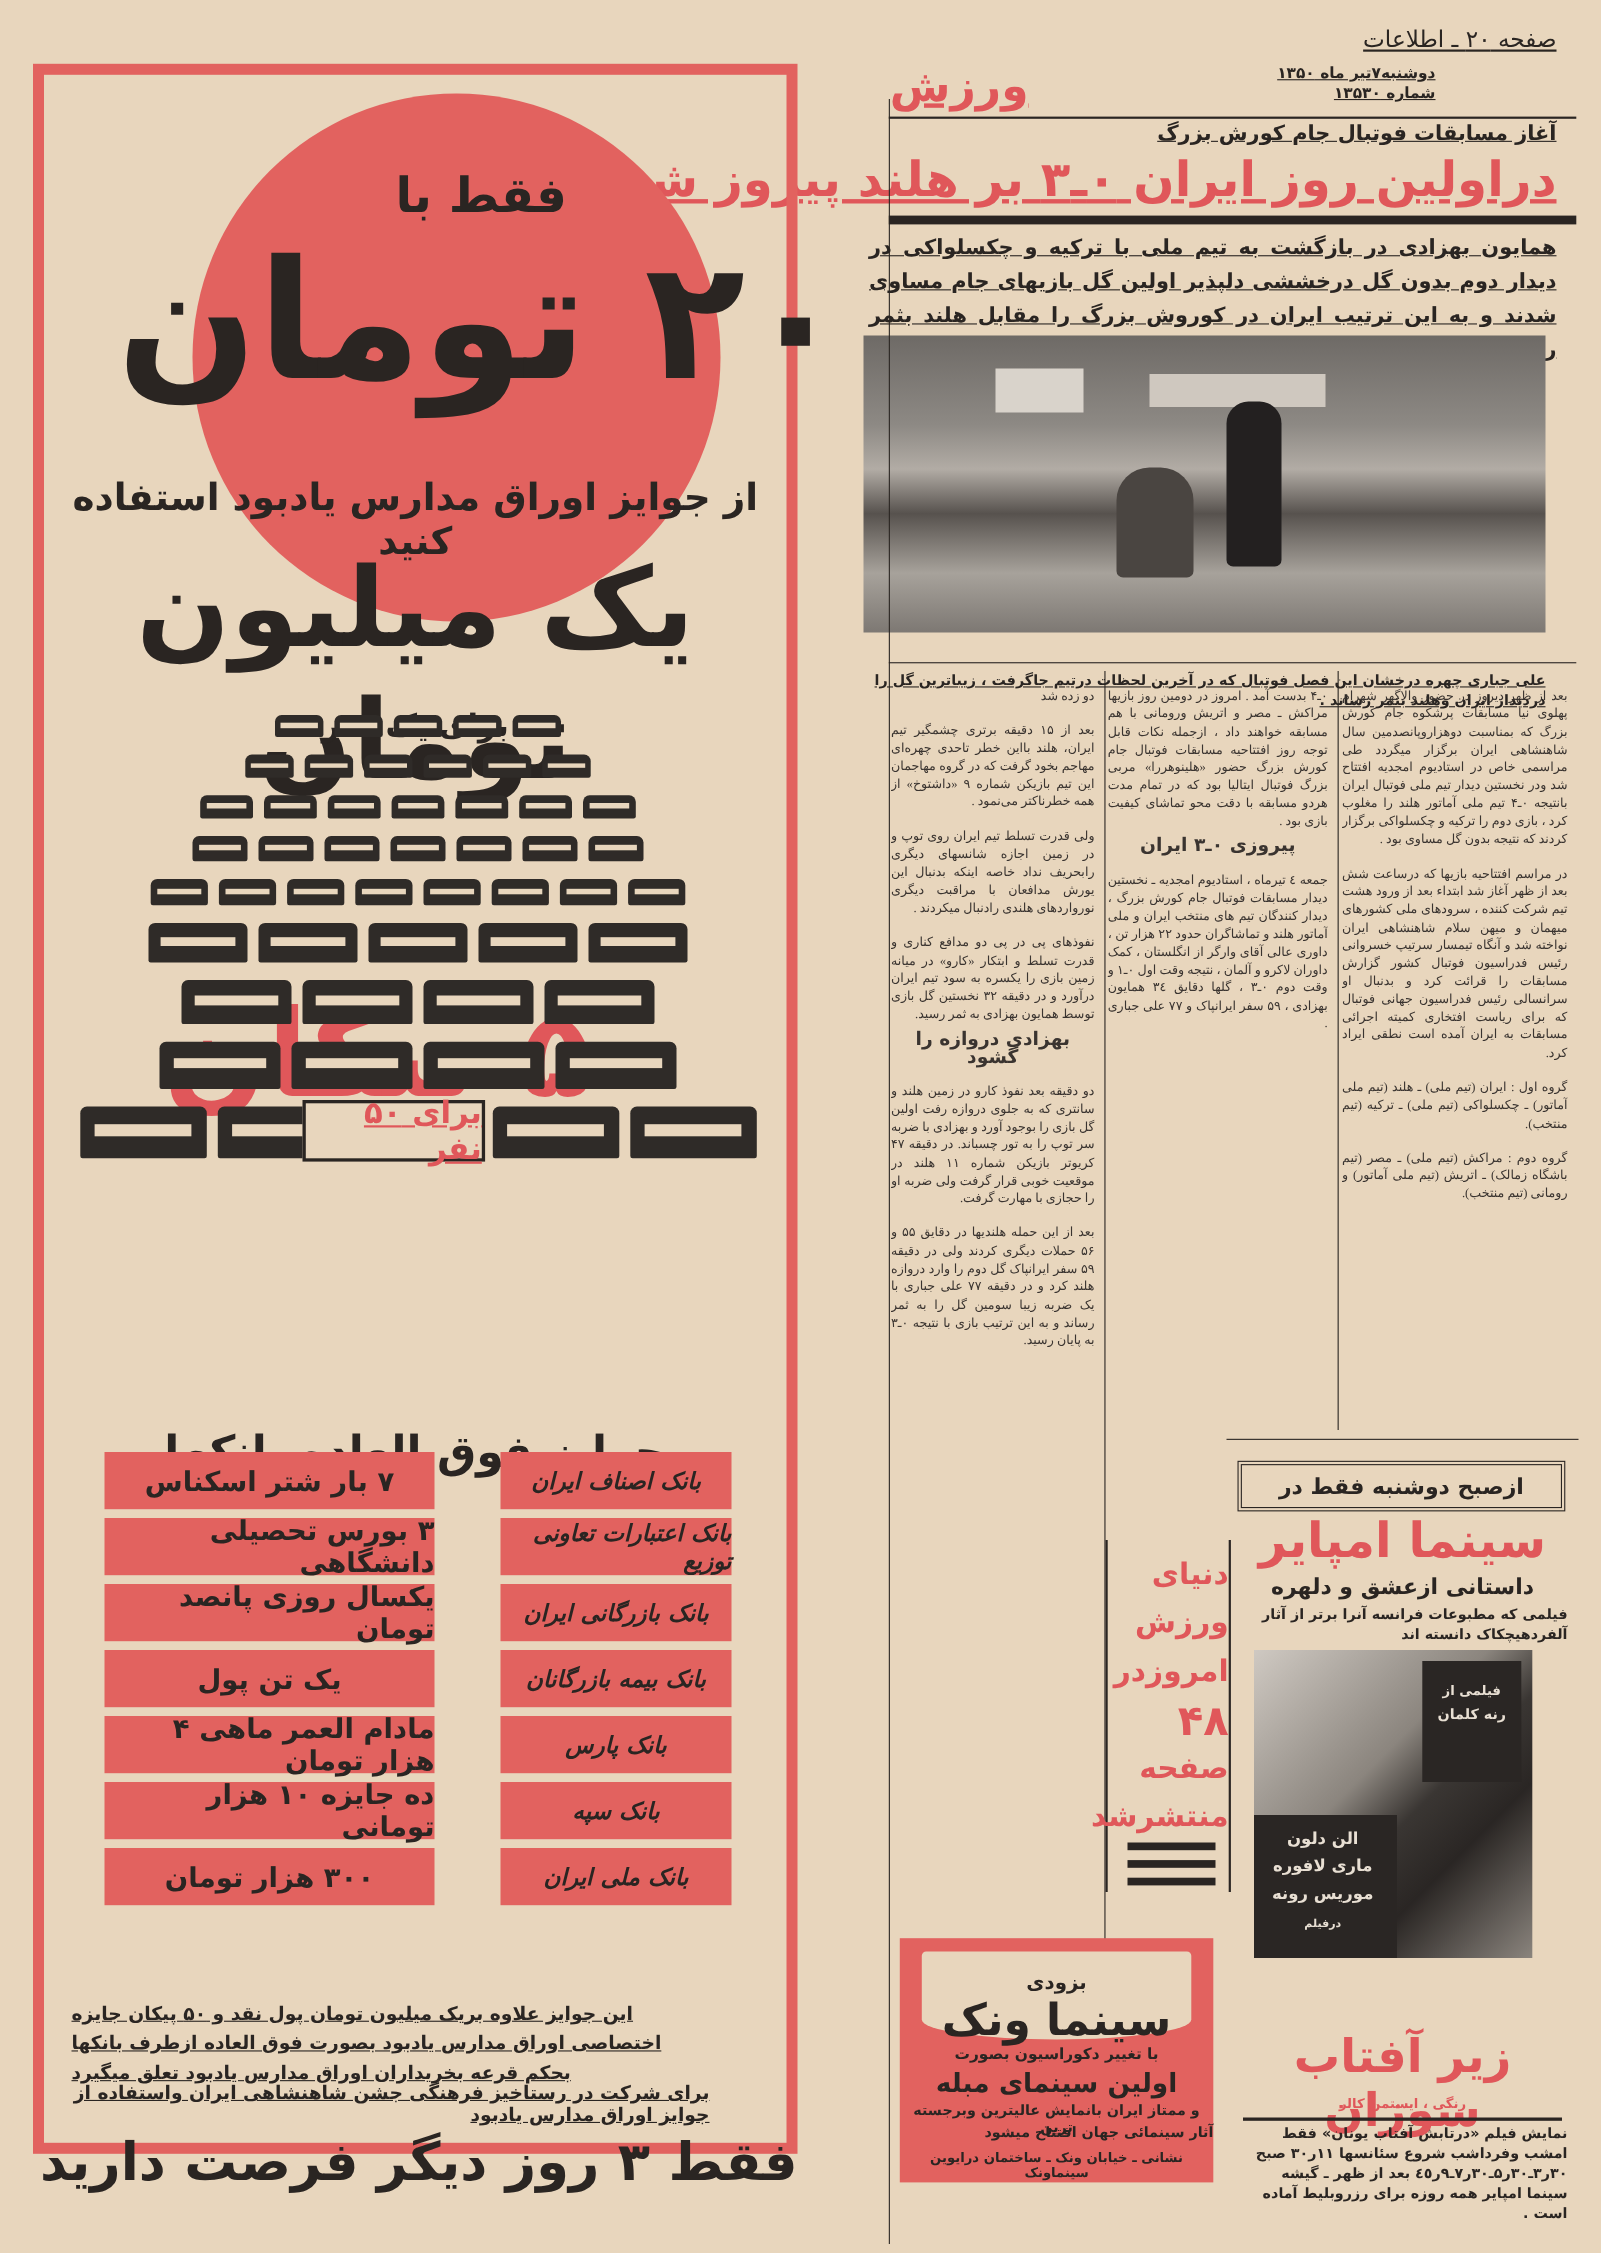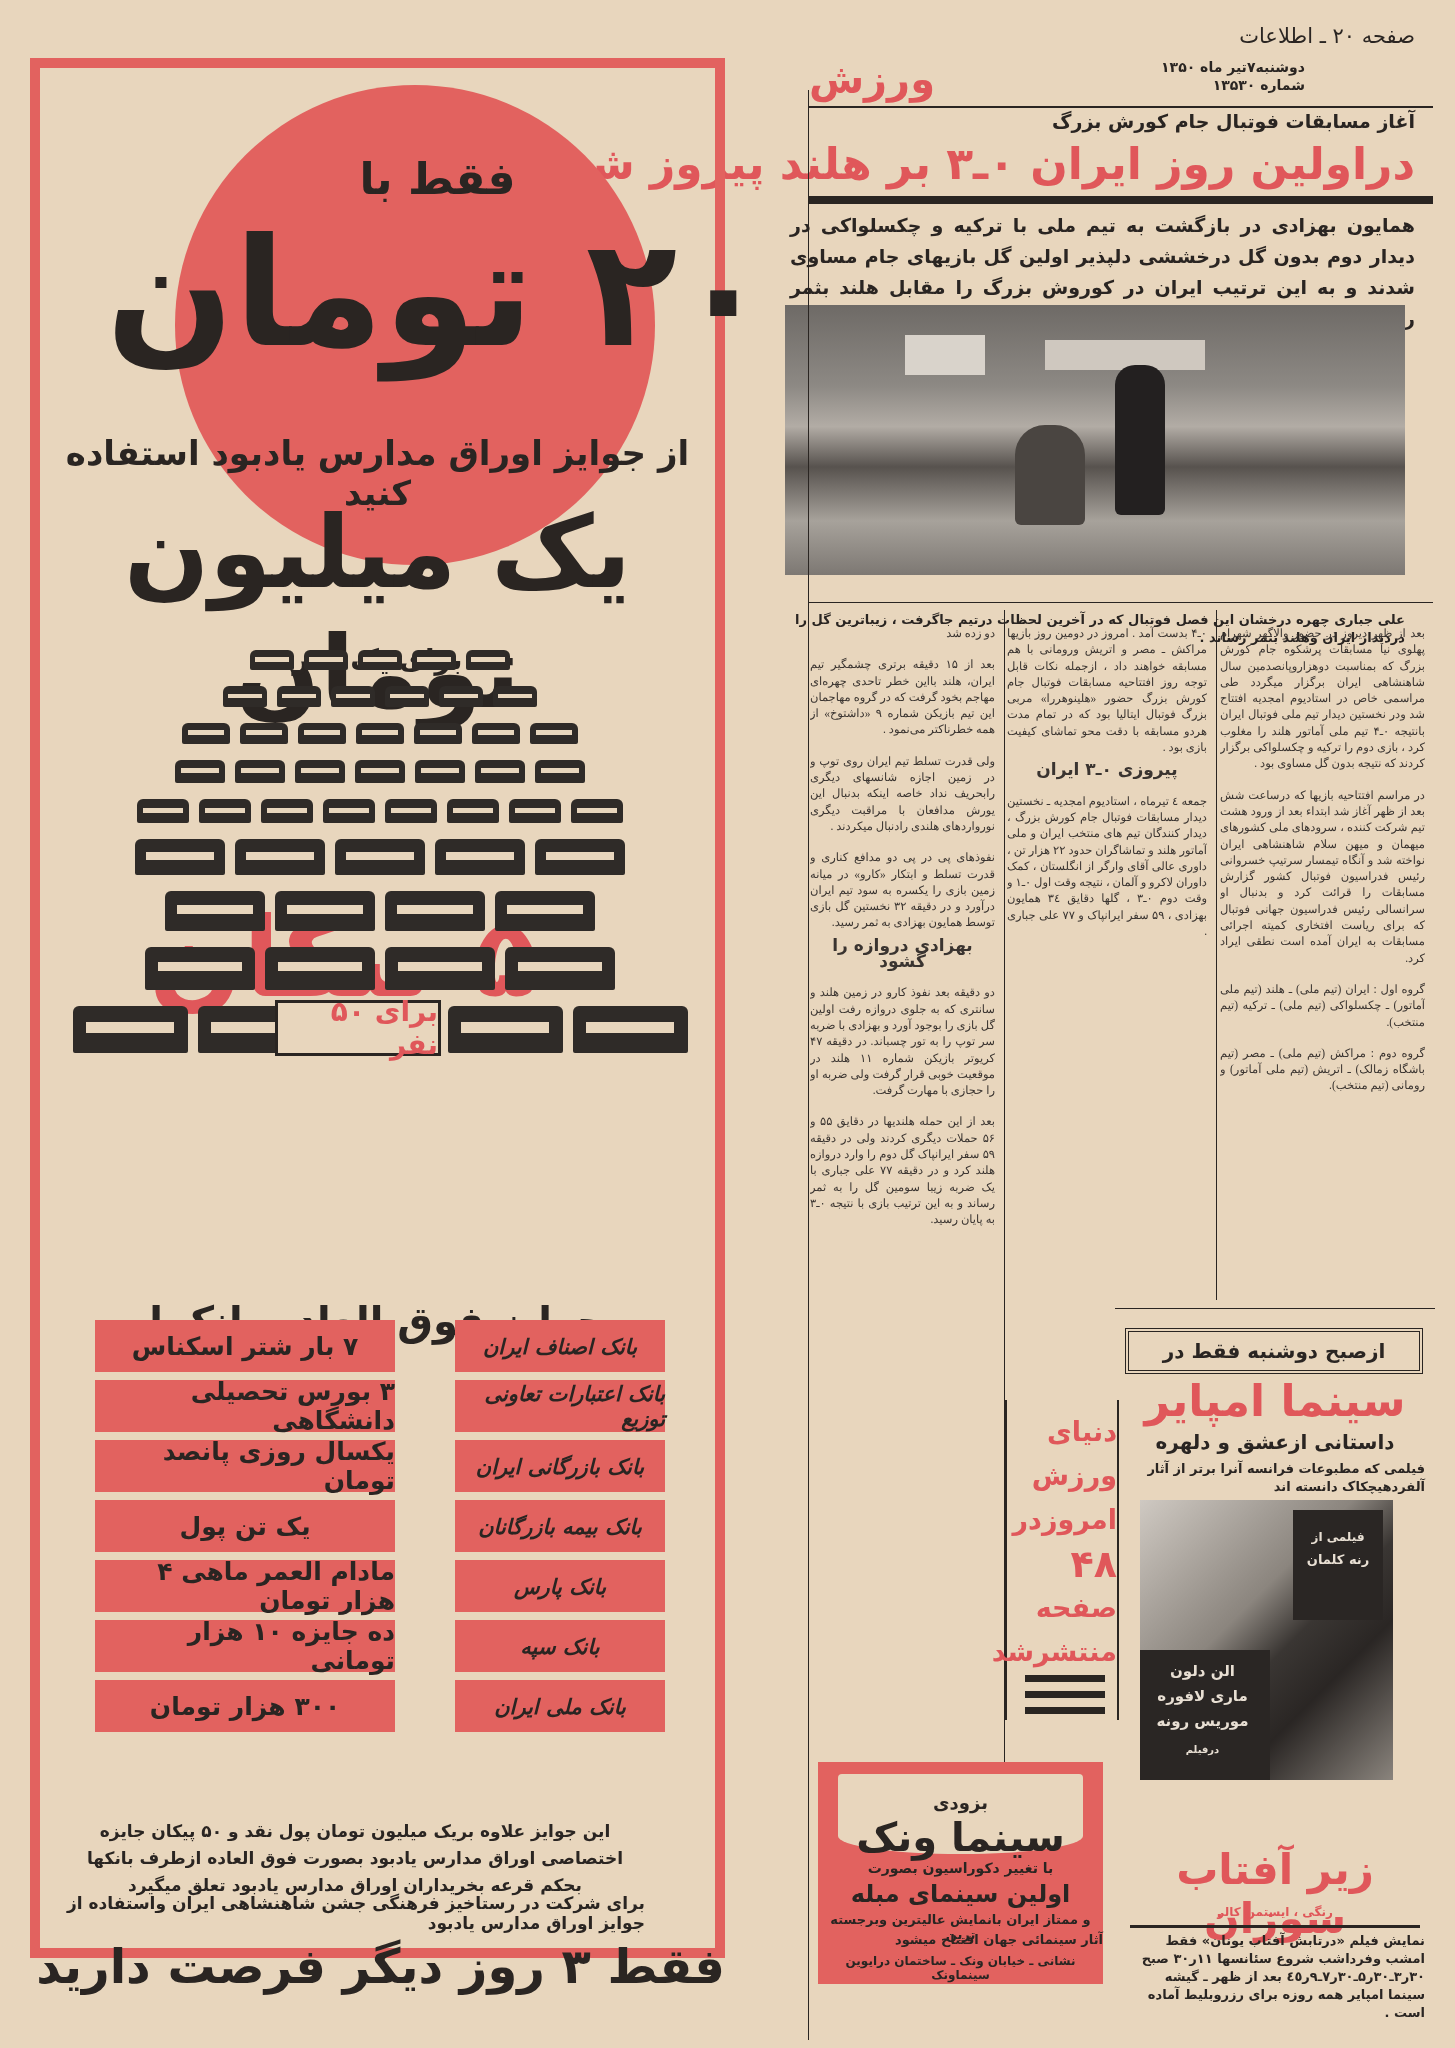--- a/index.html
+++ b/index.html
@@ -1,18 +1,18 @@
 <!DOCTYPE html>
 <html><head>
 <meta charset="utf-8">
 <style>
   html,body{margin:0;padding:0;}
   body{width:1455px;height:2048px;background:#e8d6bd;position:relative;overflow:hidden;
        font-family:"DejaVu Sans",sans-serif;color:#2a2522;direction:rtl;}
-  .abs{position:absolute;}
+  .abs{position:absolute;text-decoration:underline;}
   .red{color:#e0575a;}
   .redbg{background:#e2625f;}
   
   #hdr-page{right:40px;top:24px;font-size:21px;}
   #hdr-date{right:150px;top:58px;font-size:14px;font-weight:bold;line-height:18px;text-align:right;}
   #section-title{right:520px;top:56px;font-size:40px;font-weight:bold;}
   .rule{position:absolute;background:#2a2522;}
   
   #kicker{right:40px;top:110px;font-size:19px;font-weight:bold;}
   #headline{right:40px;top:138px;font-size:44px;font-weight:bold;letter-spacing:-1px;}
@@ -40,21 +40,21 @@
   .car{position:absolute;background:#2f2b28;border-radius:6px 6px 2px 2px;}
   .car::after{content:"";position:absolute;left:12%;right:12%;top:35%;height:22%;background:#e8d6bd;}
   #ad-50{top:840px;font-size:110px;line-height:120px;color:#e0575a;letter-spacing:-3px;}
   #ad-for50-box{left:275px;top:1000px;width:160px;height:50px;border:3px solid #2a2522;background:#e8d6bd;
       display:flex;align-items:center;justify-content:center;font-size:28px;font-weight:bold;color:#e0575a;}
   #ad-banks-title{top:1240px;font-size:40px;}
   .prize{position:absolute;left:95px;width:300px;height:52px;display:flex;align-items:center;justify-content:center;
          font-size:25px;font-weight:bold;}
   .bank{position:absolute;left:455px;width:210px;height:52px;display:flex;align-items:center;justify-content:center;
         font-family:"DejaVu Serif",serif;font-style:italic;font-size:21px;font-weight:bold;}
-  #ad-foot1{right:80px;top:1760px;width:580px;font-size:17px;font-weight:bold;line-height:27px;text-align:center;}
+  #ad-foot1{right:80px;top:1760px;width:580px;font-size:17px;font-weight:bold;line-height:27px;text-align:left;}
   #ad-foot2{right:80px;top:1835px;width:580px;font-size:17px;font-weight:bold;text-align:right;}
   #ad-final{top:1880px;font-size:48px;text-align:right;}
   
   #sport-box{left:1005px;top:1400px;width:110px;height:320px;border-left:2px solid #2a2522;border-right:2px solid #2a2522;}
   #sport-text{position:absolute;left:0;width:100%;top:10px;text-align:right;font-size:27px;font-weight:bold;line-height:44px;color:#e0575a;}
   .bars{position:absolute;left:18px;width:80px;height:7px;background:#2a2522;}
   #empire{left:1115px;top:1320px;width:320px;height:465px;}
   #empire-top{position:absolute;left:10px;top:8px;width:290px;height:38px;border:4px double #2a2522;
      display:flex;align-items:center;justify-content:center;font-size:20px;font-weight:bold;}
   #empire-name{position:absolute;left:0;width:100%;top:55px;text-align:center;font-size:44px;font-weight:bold;color:#e0575a;}

